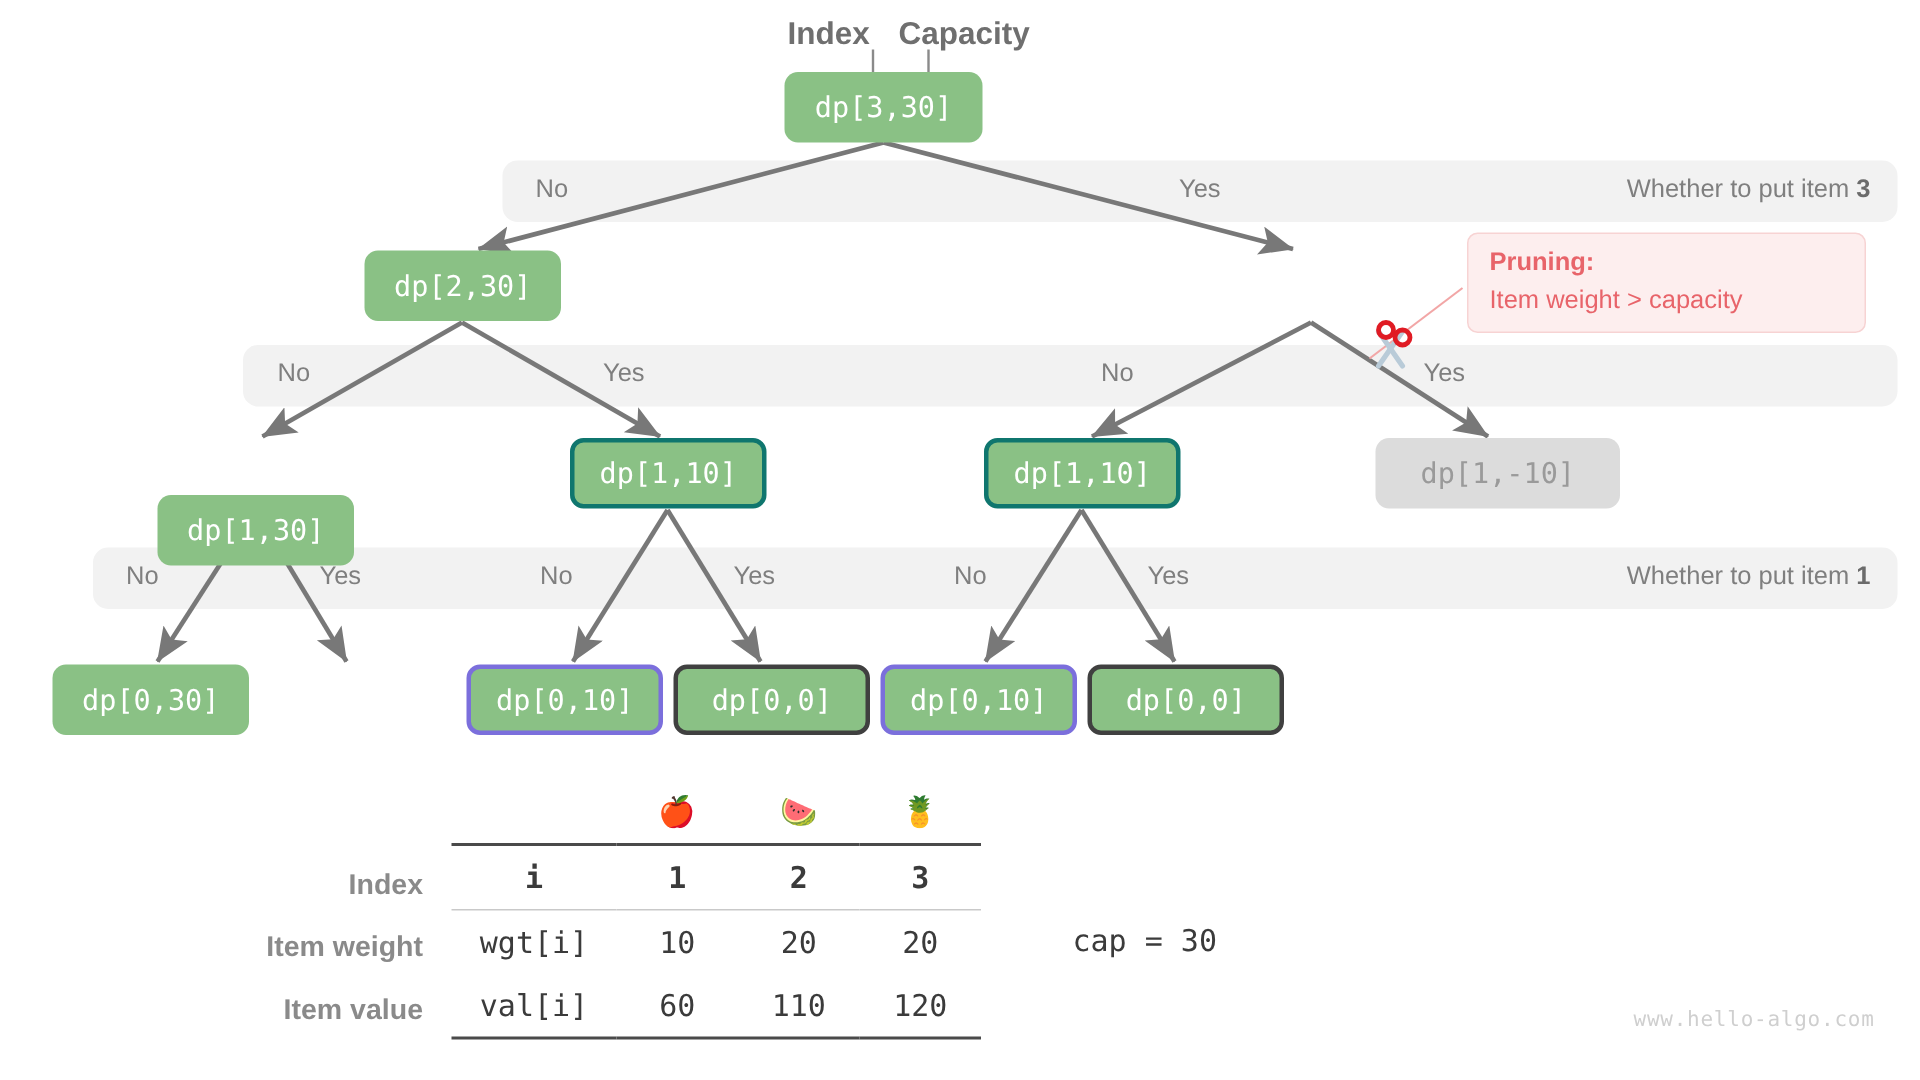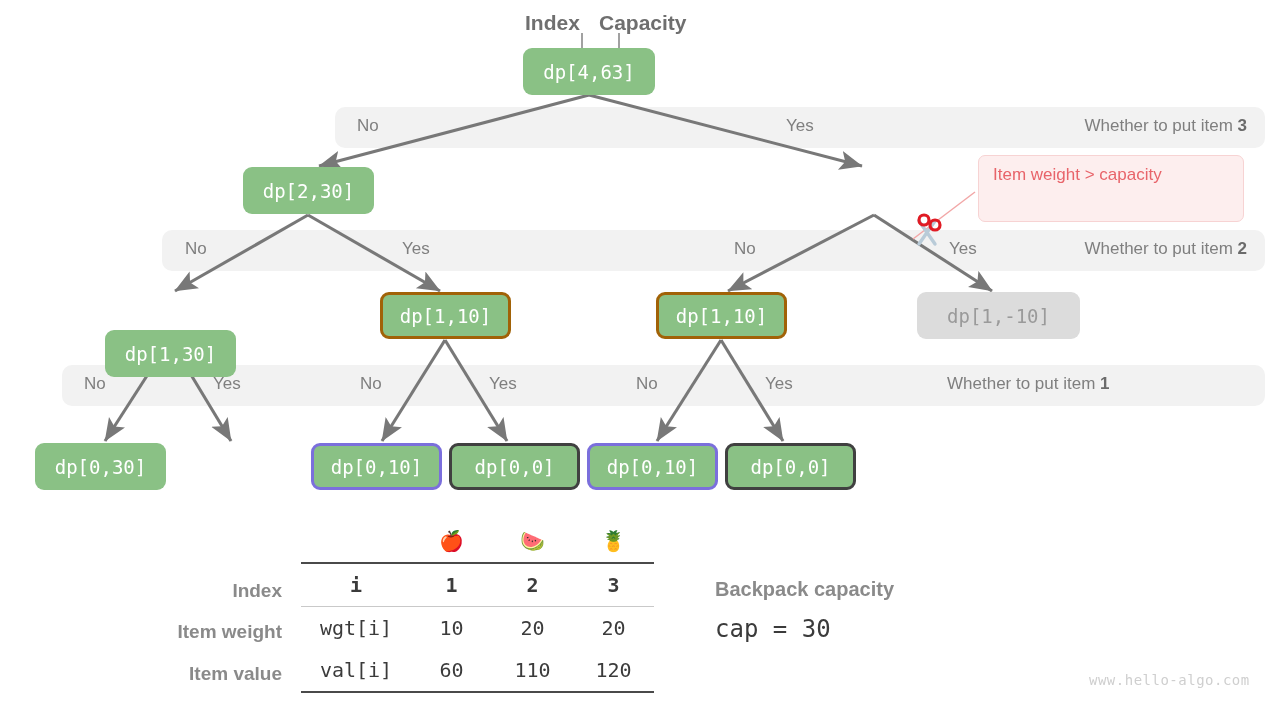--- a/index.html
+++ b/index.html
@@ -34,21 +34,21 @@
     box-sizing:border-box;
     background:#8ac185;
     border-radius:9px;
     color:#ffffff;
     font-family:"DejaVu Sans Mono","Liberation Mono",monospace;
     font-size:19px;
     letter-spacing:0px;
     display:flex;align-items:center;justify-content:center;
     white-space:nowrap;
   }
-  .node.orange{border:3px solid #a16207;}
+  .node.orange{border:3px solid #0f766e;}
   .node.purple{border:3px solid #7b6fdc;}
   .node.blue{border:3px solid #404040;}
   .node.grayed{background:#dcdcdc;color:#9a9a9a;border:none;}
 
   
   #edges{position:absolute;left:0;top:0;width:1280px;height:720px;}
 
   
   .toplabel{
     position:absolute;
@@ -106,21 +106,21 @@
     white-space:nowrap;
     text-align:right;
   }
 
   #cap-title{
     position:absolute;left:703px;top:578px;
     color:#8a8a8a;font-weight:bold;font-size:20px;white-space:nowrap;
   }
   #cap-value{
     position:absolute;left:703px;top:615px;
-    color:#3b3b3b;font-size:24px;white-space:nowrap;
+    color:#3b3b3b;font-size:20px;white-space:nowrap;
     font-family:"DejaVu Sans Mono","Liberation Mono",monospace;
   }
 
   #watermark{
     position:absolute;left:1077px;top:672px;
     color:#cfcfcf;font-size:14px;letter-spacing:.5px;
     font-family:"DejaVu Sans Mono","Liberation Mono",monospace;
     white-space:nowrap;
   }
 </style>
@@ -163,21 +163,21 @@
     <path d="M963,192 L901,239" stroke="#f2a6a6" stroke-width="1.4" fill="none"></path>
   </svg>
 
   <div class="toplabel" style="left:513px;top:11px;">Index</div>
   <div class="toplabel" style="left:587px;top:11px;">Capacity</div>
   <svg style="position:absolute;left:560px;top:32px;width:60px;height:22px;" viewBox="0 0 60 22">
     <line x1="10" y1="1" x2="10" y2="20" stroke="#8a8a8a" stroke-width="1.6"></line>
     <line x1="47" y1="1" x2="47" y2="20" stroke="#8a8a8a" stroke-width="1.6"></line>
   </svg>
 
-  <div class="node" style="left:511px;top:48px;width:132px;height:47px;">dp[4,63]</div>
+  <div class="node" style="left:511px;top:48px;width:132px;height:47px;">dp[3,30]</div>
 
   <div class="node" style="left:231px;top:167px;width:131px;height:47px;">dp[2,30]</div>
 
   <div class="node" style="left:93px;top:292px;width:131px;height:47px;margin-top:38px;">dp[1,30]</div>
   <div class="node orange" style="left:368px;top:292px;width:131px;height:47px;">dp[1,10]</div>
   <div class="node orange" style="left:644px;top:292px;width:131px;height:47px;">dp[1,10]</div>
   <div class="node grayed" style="left:905px;top:292px;width:163px;height:47px;text-align:center;">dp[1,-10]</div>
 
   <div class="node" style="left:23px;top:443px;width:131px;height:47px;">dp[0,30]</div>
   <div class="node purple" style="left:299px;top:443px;width:131px;height:47px;">dp[0,10]</div>
@@ -188,35 +188,35 @@
   <div class="lvl-text" style="left:345px;top:117px;">No</div>
   <div class="lvl-text" style="left:774px;top:117px;">Yes</div>
   <div class="lvl-text bold-tail" style="left:935px;top:117px;width:300px;text-align:right;">
     <span>Whether to put item </span><b>3</b>
   </div>
 
   <div class="lvl-text" style="left:173px;top:240px;">No</div>
   <div class="lvl-text" style="left:390px;top:240px;">Yes</div>
   <div class="lvl-text" style="left:722px;top:240px;">No</div>
   <div class="lvl-text" style="left:937px;top:240px;">Yes</div>
-  <div class="lvl-text bold-tail" style="left:935px;top:240px;width:300px;text-align:right;">
-    <span>Whether to put item </span><b>2</b>
-  </div>
 
   <div class="lvl-text" style="left:72px;top:375px;">No</div>
   <div class="lvl-text" style="left:201px;top:375px;">Yes</div>
   <div class="lvl-text" style="left:348px;top:375px;">No</div>
   <div class="lvl-text" style="left:477px;top:375px;">Yes</div>
   <div class="lvl-text" style="left:624px;top:375px;">No</div>
   <div class="lvl-text" style="left:753px;top:375px;">Yes</div>
-  <div class="lvl-text bold-tail" style="left:935px;top:375px;width:300px;text-align:left;">
+  <div class="lvl-text bold-tail" style="left:935px;top:375px;width:300px;text-align:right;">
     <span>Whether to put item </span><b>1</b>
   </div>
 
   <div id="pruning-box">
+    <div class="pl1">
+      <span>Pruning</span><span class="colon">:</span>
+    </div>
     <div class="pl2">Item weight &gt; capacity</div>
   </div>
 
   <svg id="scissors" viewBox="0 0 36 36">
     <g stroke="#b9cbd8" stroke-width="3.4" stroke-linecap="round" fill="none">
       <line x1="9" y1="32" x2="25" y2="9"></line>
       <line x1="25" y1="32" x2="9" y2="9"></line>
     </g>
     <circle cx="14" cy="8" r="5" fill="none" stroke="#e01b24" stroke-width="3.2"></circle>
     <circle cx="25" cy="13" r="5" fill="none" stroke="#e01b24" stroke-width="3.2"></circle>
@@ -250,17 +250,16 @@
       <tr class="rule-bot">
         <td class="c0">val[i]</td>
         <td class="c1">60</td>
         <td class="c2">110</td>
         <td class="c3">120</td>
       </tr>
     </tbody>
       </table>
   </div>
 
-  <div id="cap-title">Backpack capacity</div>
   <div id="cap-value">cap = 30</div>
 
   <div id="watermark">www.hello-algo.com</div>
 </div>
 
 </body></html>

